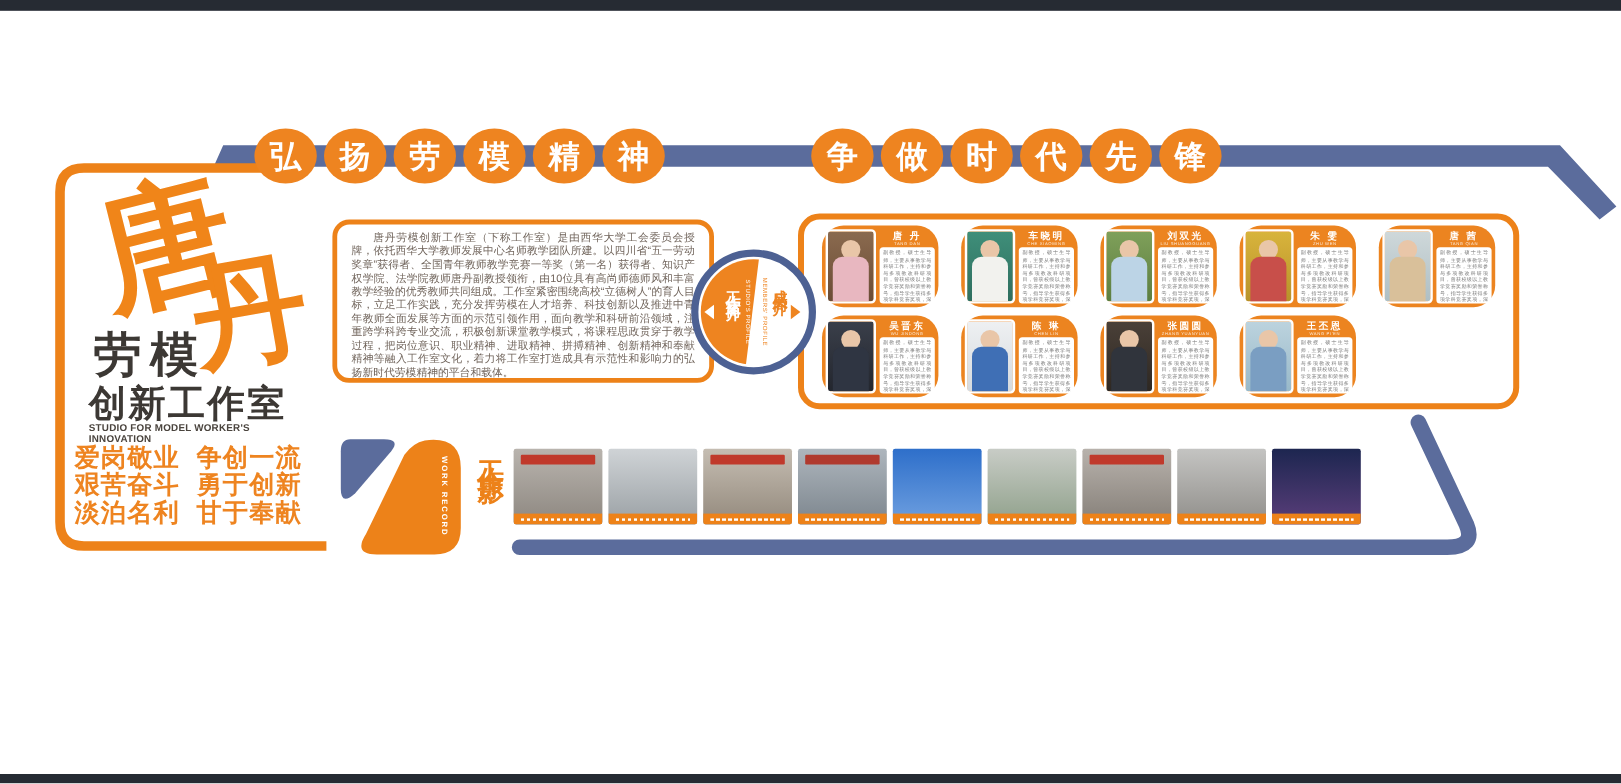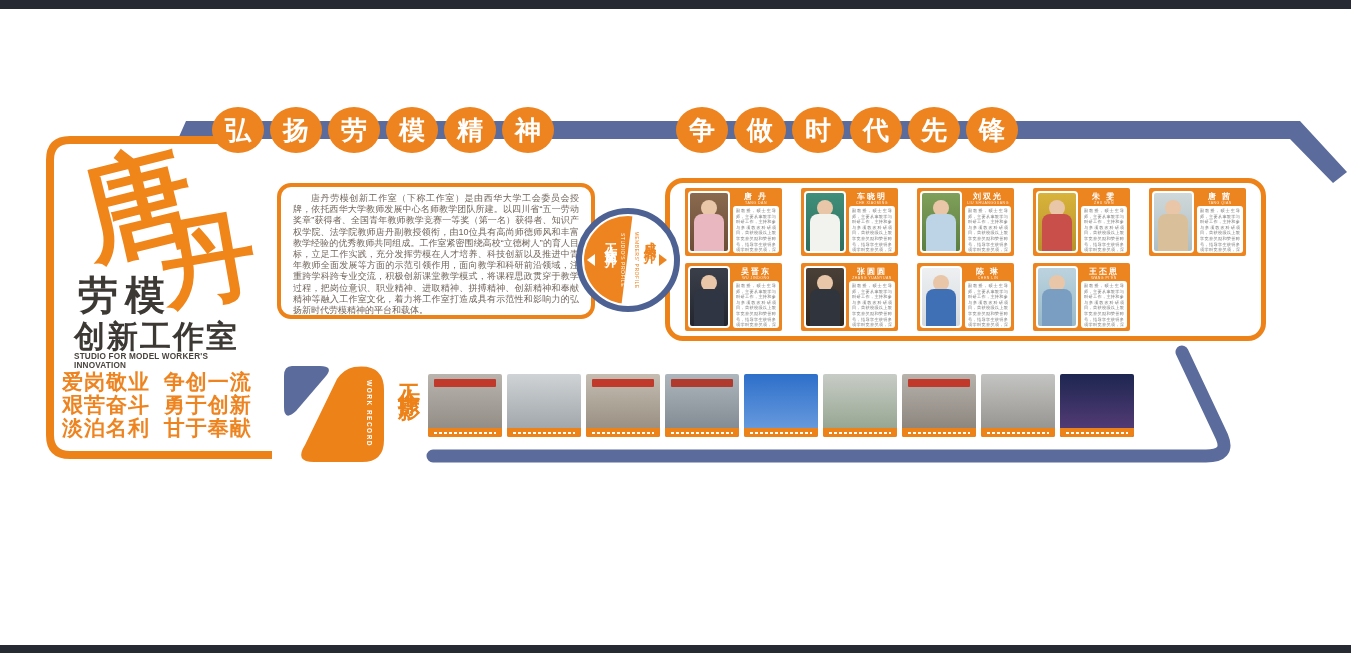--- a/index.html
+++ b/index.html
@@ -42,21 +42,21 @@
   #grp-members{position:absolute;right:14px;top:50%;transform:translateY(-50%);display:flex;gap:1px;color:#EE8420;}
   .arr{position:absolute;top:50%;width:0;height:0;transform:translateY(-50%);}
   #arr-left{left:3px;border-top:6px solid transparent;border-bottom:6px solid transparent;border-right:8px solid #fff;}
   #arr-right{right:5px;border-top:6px solid transparent;border-bottom:6px solid transparent;border-left:8px solid #EE8420;}
 
   
   #members-frame{position:absolute;left:665px;top:178px;width:601px;height:163px;border:5px solid #ED8219;
                  border-radius:18px;box-sizing:border-box;}
   #members-grid{position:absolute;left:685px;top:188px;display:grid;grid-template-columns:repeat(5,97px);
                 grid-auto-rows:68px;column-gap:19px;row-gap:7px;}
-  .member-card{background:#EC8420;border-radius:2px;display:flex;padding:3px;box-sizing:border-box;gap:3px;}
+  .member-card{background:#EC8420;border-radius:18px;display:flex;padding:3px;box-sizing:border-box;gap:3px;}
   .m-photo{position:relative;width:38px;flex:none;border:2px solid #fff;border-radius:4px;overflow:hidden;}
   .m-head{position:absolute;left:50%;top:12%;width:16px;height:16px;margin-left:-8px;border-radius:50%;background:#e9c6a8;}
   .m-torso{position:absolute;left:50%;top:36%;width:30px;height:40px;margin-left:-15px;border-radius:8px 8px 0 0;}
   .m-right{flex:1;display:flex;flex-direction:column;align-items:center;min-width:0;}
   .m-name{color:#fff;font-size:8px;font-weight:bold;letter-spacing:2px;line-height:9px;margin-top:1px;}
   .m-pinyin{color:rgba(255,255,255,.85);font-size:3.5px;letter-spacing:0.5px;line-height:4px;margin-bottom:1px;}
   .m-bio{background:#fff;border-radius:3px;width:100%;flex:1;box-sizing:border-box;padding:2px 3px;
          font-size:4.2px;line-height:5.6px;color:#7a7a7a;text-align:justify;overflow:hidden;}
 
   
@@ -206,39 +206,39 @@
     </div>
     <div class="m-right">
       <div class="m-name">吴晋东</div>
       <div class="m-pinyin">WU JINDONG</div>
       <div class="m-bio">副教授，硕士生导师，主要从事教学与科研工作，主持和参与多项教改科研项目，曾获校级以上教学竞赛奖励和荣誉称号，指导学生获得多项学科竞赛奖项，深受学生好评。</div>
     </div>
   </div>
 
 
   <div class="member-card">
+    <div class="m-photo" style="background: linear-gradient(rgb(238, 240, 242), rgb(213, 218, 222));">
+      <div class="m-head"></div>
+      <div class="m-torso" style="background: rgb(63, 111, 181);"></div>
+    </div>
+    <div class="m-right">
+      <div class="m-name">陈 琳</div>
+      <div class="m-pinyin">CHEN LIN</div>
+      <div class="m-bio">副教授，硕士生导师，主要从事教学与科研工作，主持和参与多项教改科研项目，曾获校级以上教学竞赛奖励和荣誉称号，指导学生获得多项学科竞赛奖项，深受学生好评。</div>
+    </div>
+  </div>
+
+  <div class="member-card">
     <div class="m-photo" style="background: linear-gradient(rgb(74, 64, 56), rgb(46, 40, 34));">
       <div class="m-head"></div>
       <div class="m-torso" style="background: rgb(48, 52, 60);"></div>
     </div>
     <div class="m-right">
       <div class="m-name">张圆圆</div>
       <div class="m-pinyin">ZHANG YUANYUAN</div>
-      <div class="m-bio">副教授，硕士生导师，主要从事教学与科研工作，主持和参与多项教改科研项目，曾获校级以上教学竞赛奖励和荣誉称号，指导学生获得多项学科竞赛奖项，深受学生好评。</div>
-    </div>
-  </div>
-
-  <div class="member-card">
-    <div class="m-photo" style="background: linear-gradient(rgb(238, 240, 242), rgb(213, 218, 222));">
-      <div class="m-head"></div>
-      <div class="m-torso" style="background: rgb(63, 111, 181);"></div>
-    </div>
-    <div class="m-right">
-      <div class="m-name">陈 琳</div>
-      <div class="m-pinyin">CHEN LIN</div>
       <div class="m-bio">副教授，硕士生导师，主要从事教学与科研工作，主持和参与多项教改科研项目，曾获校级以上教学竞赛奖励和荣誉称号，指导学生获得多项学科竞赛奖项，深受学生好评。</div>
     </div>
   </div>
 
   <div class="member-card">
     <div class="m-photo" style="background: linear-gradient(rgb(188, 211, 222), rgb(152, 185, 201));">
       <div class="m-head"></div>
       <div class="m-torso" style="background: rgb(122, 158, 194);"></div>
     </div>
     <div class="m-right">

